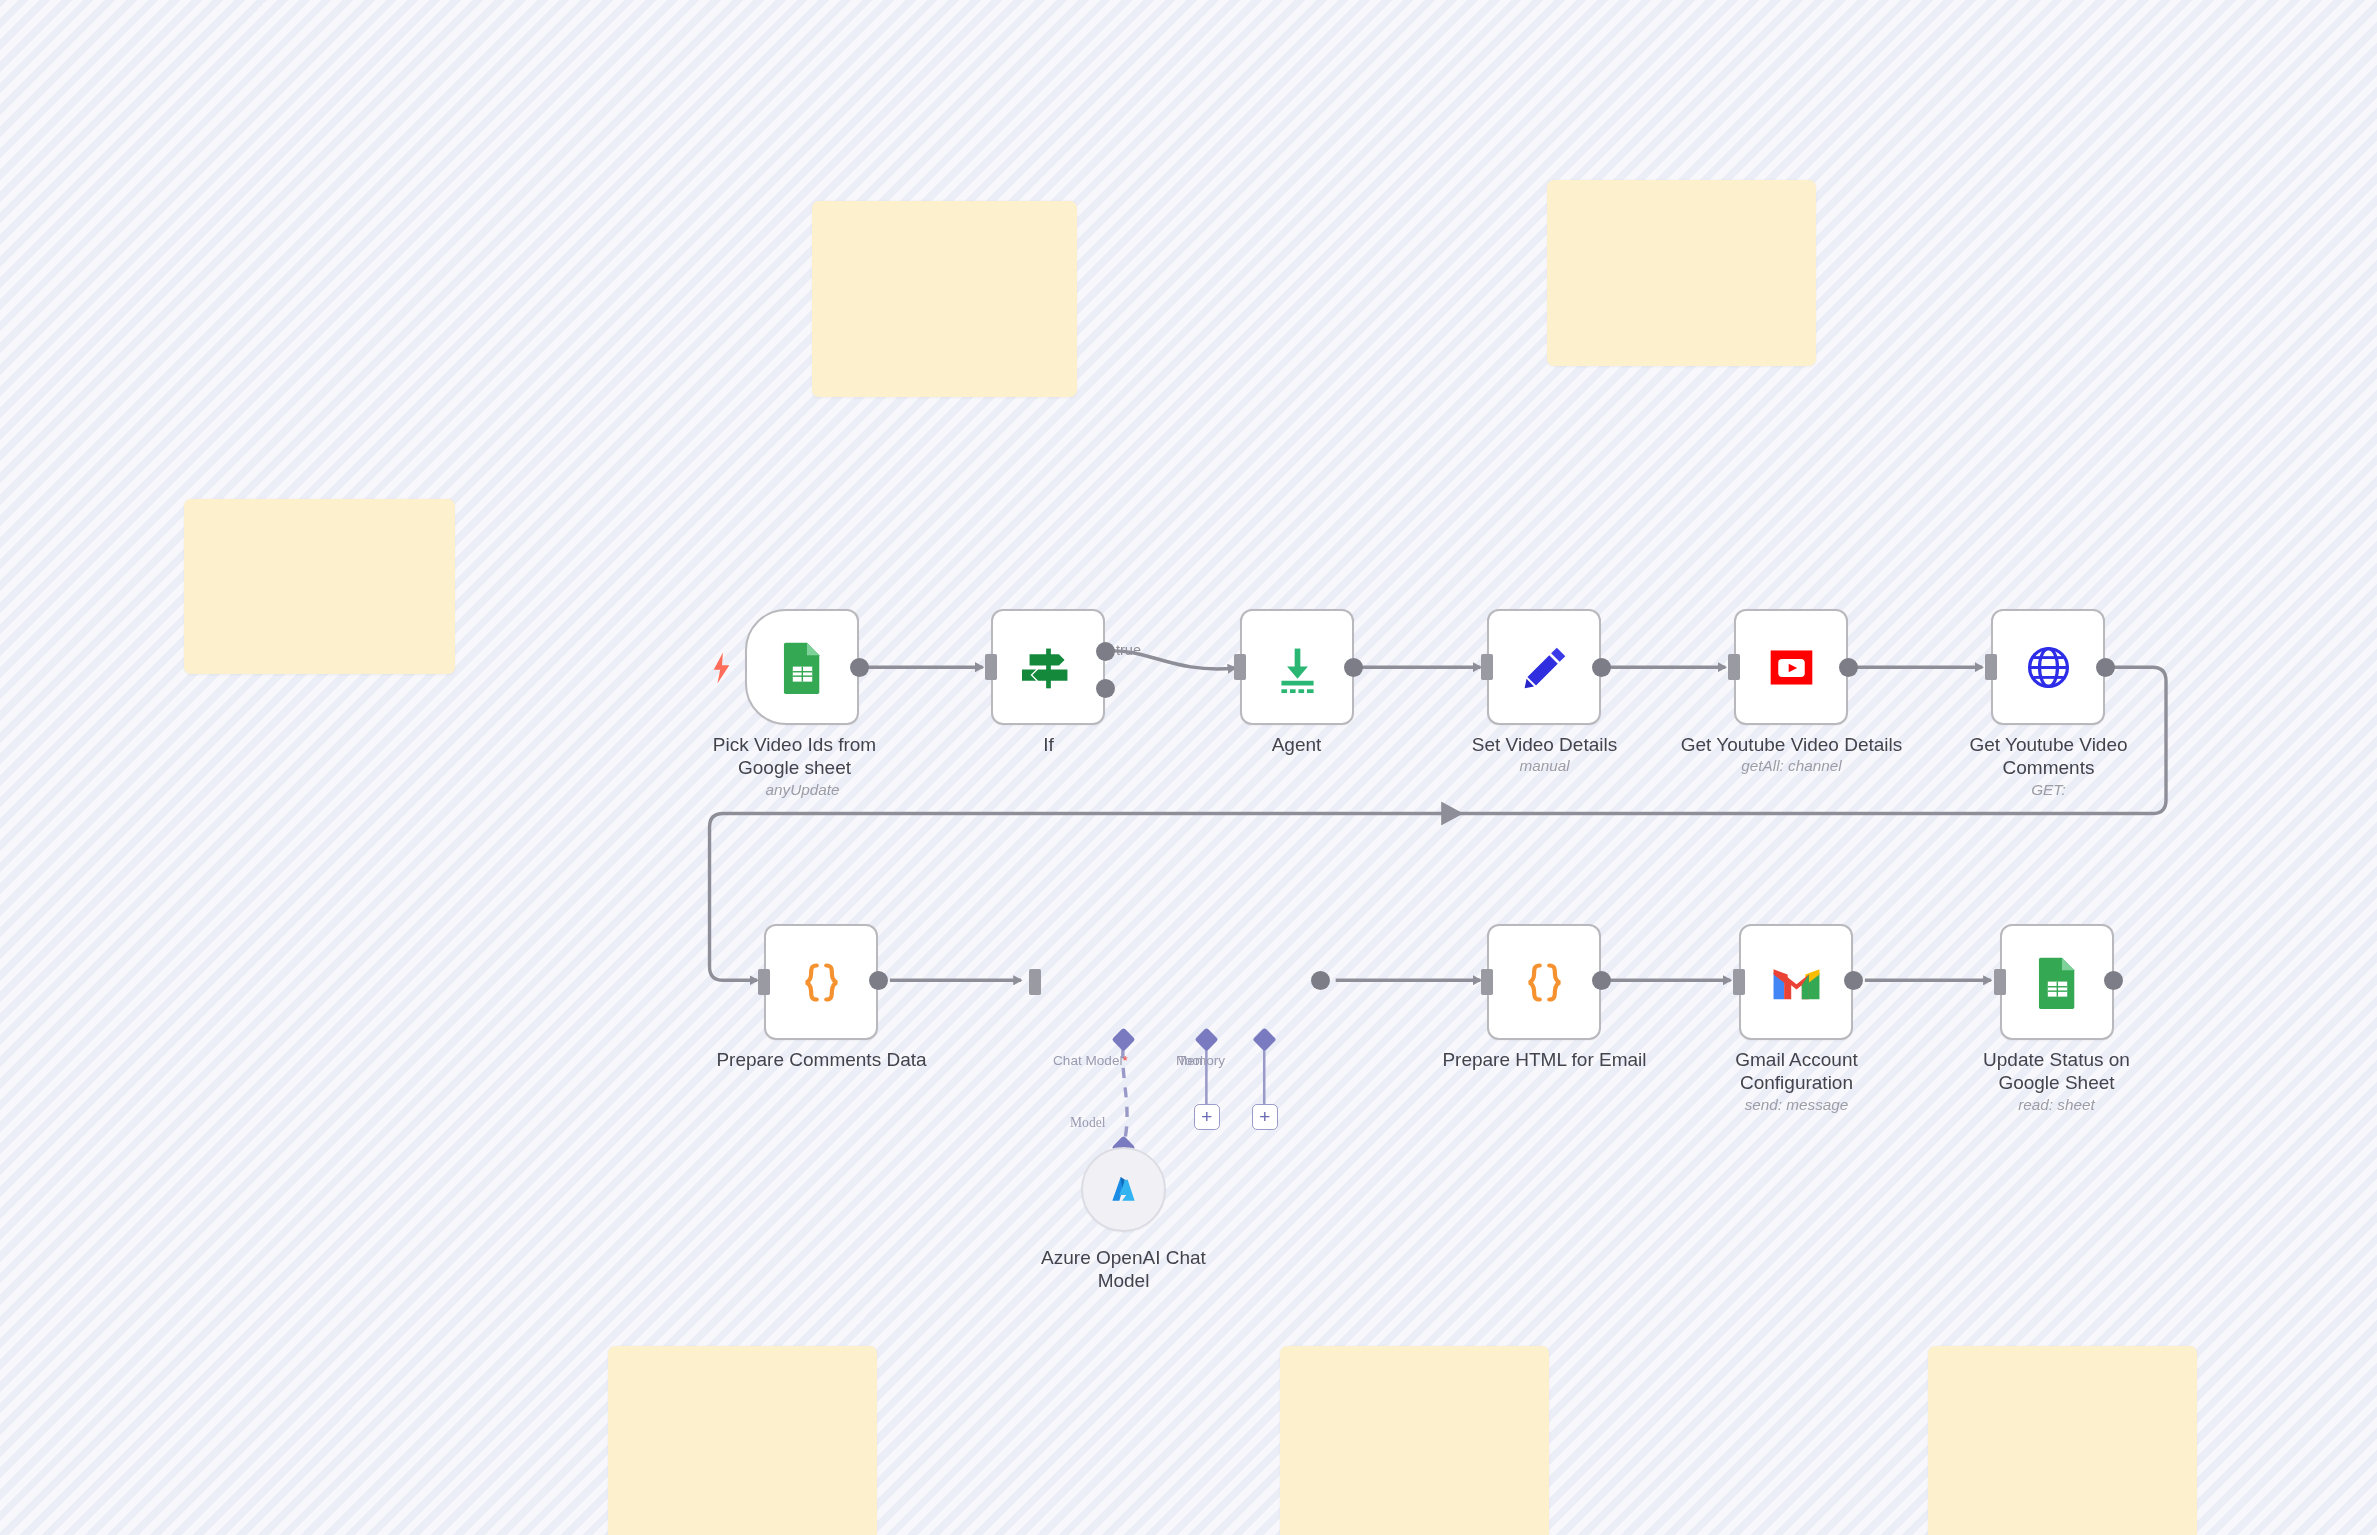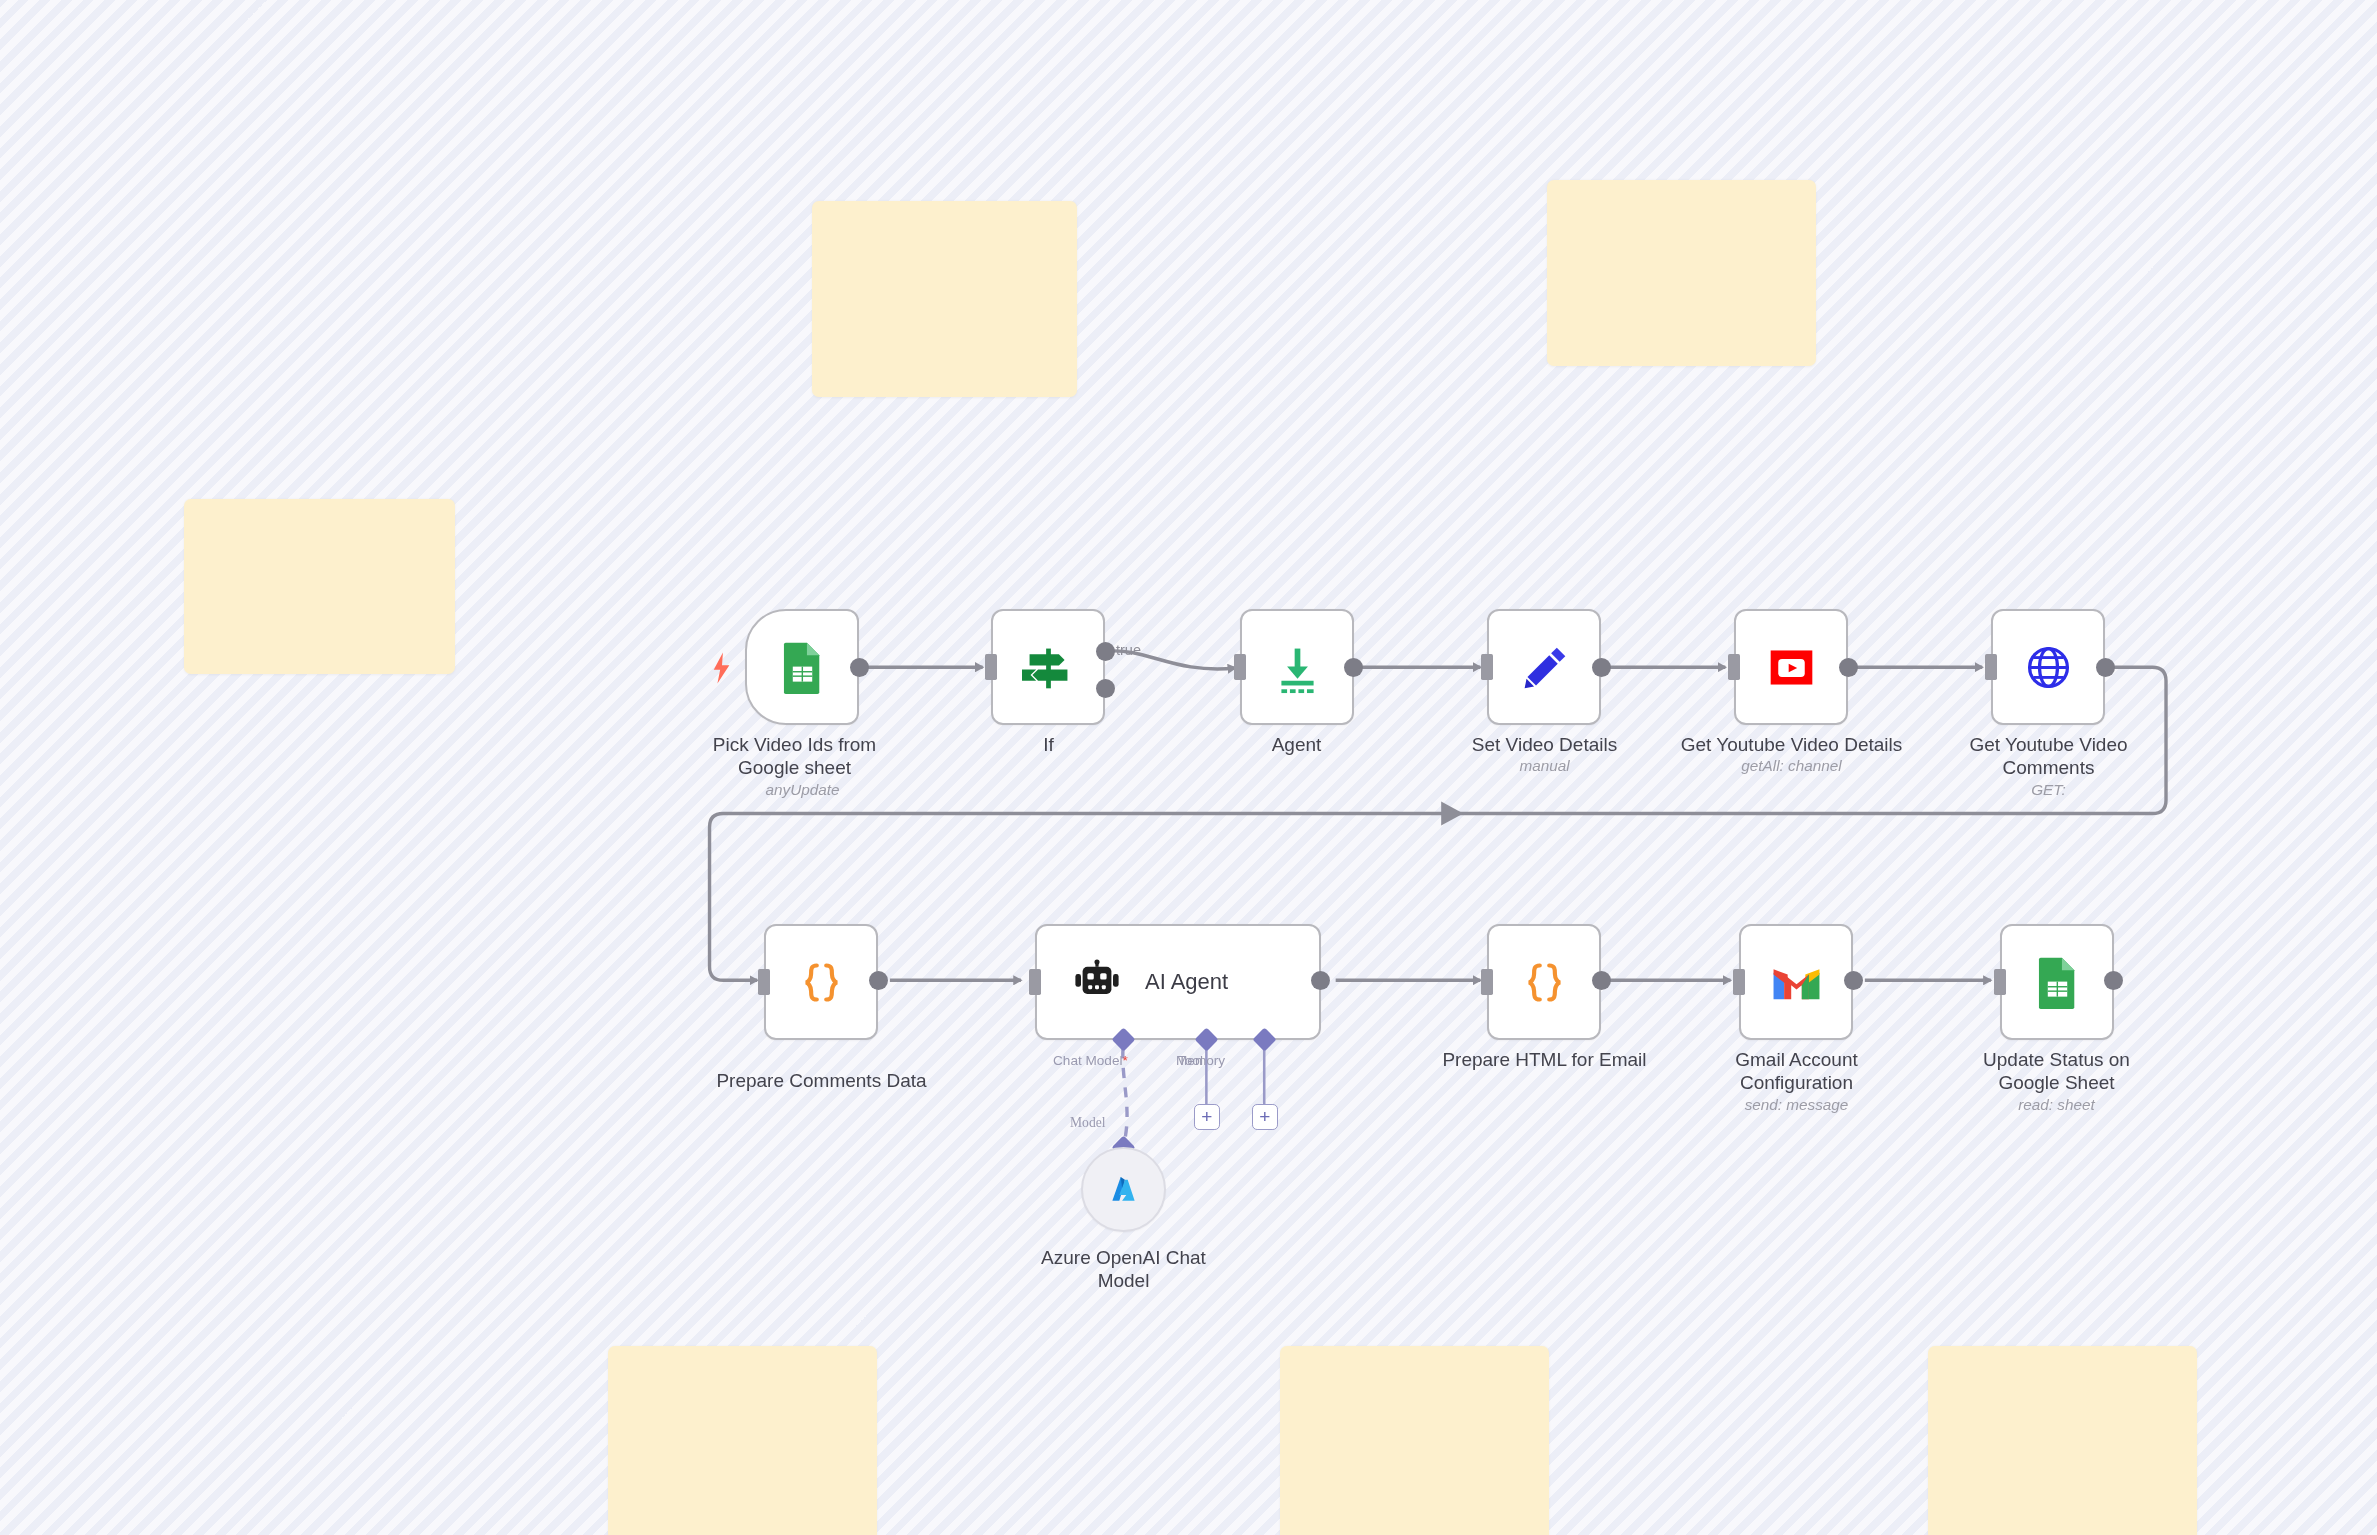--- a/index.html
+++ b/index.html
@@ -272,37 +272,22 @@
   <div class="node-sublabel" style="left:1942px; top:781px; width:213px;">GET:</div>
 
   <div class="node" style="left:764px; top:924px; width:114px; height:116px;">
     <svg class="node-icon" viewBox="0 0 56 56">
       <path d="M23,10 c-6,0 -6,4 -6,9 c0,5 -3,9 -6,9 c3,0 6,4 6,9 c0,5 0,9 6,9" fill="none" stroke="#f5922f" stroke-width="4.4" stroke-linecap="round"></path>
       <path d="M33,10 c6,0 6,4 6,9 c0,5 3,9 6,9 c-3,0 -6,4 -6,9 c0,5 0,9 -6,9" fill="none" stroke="#f5922f" stroke-width="4.4" stroke-linecap="round"></path>
     </svg>
   </div>
   <div class="port-in" style="left:758px; top:969px;"></div>
   <div class="port-dot" style="left:869px; top:971px;"></div>
-  <div class="node-label" style="left:698px; top:1048px; width:247px;margin-top:21px;">Prepare Comments Data</div>
-
-  <div class="node agent" style="left:1035px; top:924px; width:286px; height:116px;">
-    <svg class="node-icon small" viewBox="0 0 60 56">
-      <rect x="28" y="2" width="4" height="7" fill="#1f1f1f"></rect>
-      <circle cx="30" cy="3" r="3.2" fill="#1f1f1f"></circle>
-      <rect x="12" y="9" width="36" height="34" rx="6" fill="#1f1f1f"></rect>
-      <rect x="3" y="18" width="7" height="16" rx="3" fill="#1f1f1f"></rect>
-      <rect x="50" y="18" width="7" height="16" rx="3" fill="#1f1f1f"></rect>
-      <rect x="18" y="17" width="8" height="8" rx="2" fill="#ffffff"></rect>
-      <rect x="34" y="17" width="8" height="8" rx="2" fill="#ffffff"></rect>
-      <rect x="19" y="32" width="5" height="5" rx="1.4" fill="#ffffff"></rect>
-      <rect x="27.5" y="32" width="5" height="5" rx="1.4" fill="#ffffff"></rect>
-      <rect x="36" y="32" width="5" height="5" rx="1.4" fill="#ffffff"></rect>
-    </svg>
-    <span class="agent-title">AI Agent</span>
-  </div>
+  <div class="node-label" style="left:698px; top:1048px; width:247px;">Prepare Comments Data</div>
+
   <div class="port-in" style="left:1029px; top:969px;"></div>
   <div class="port-dot" style="left:1311px; top:971px;"></div>
 
   <div class="diamond" style="left:1115px; top:1031px;"></div>
   <div class="sub-label" style="left:1053px; top:1053px;">Chat Model<span class="req">*</span></div>
 
   <div class="diamond" style="left:1198px; top:1031px;"></div>
   <div class="sub-label" style="left:1176px; top:1053px;">Memory</div>
   <div class="plus-btn" style="left:1194px; top:1104px;">+</div>
 

